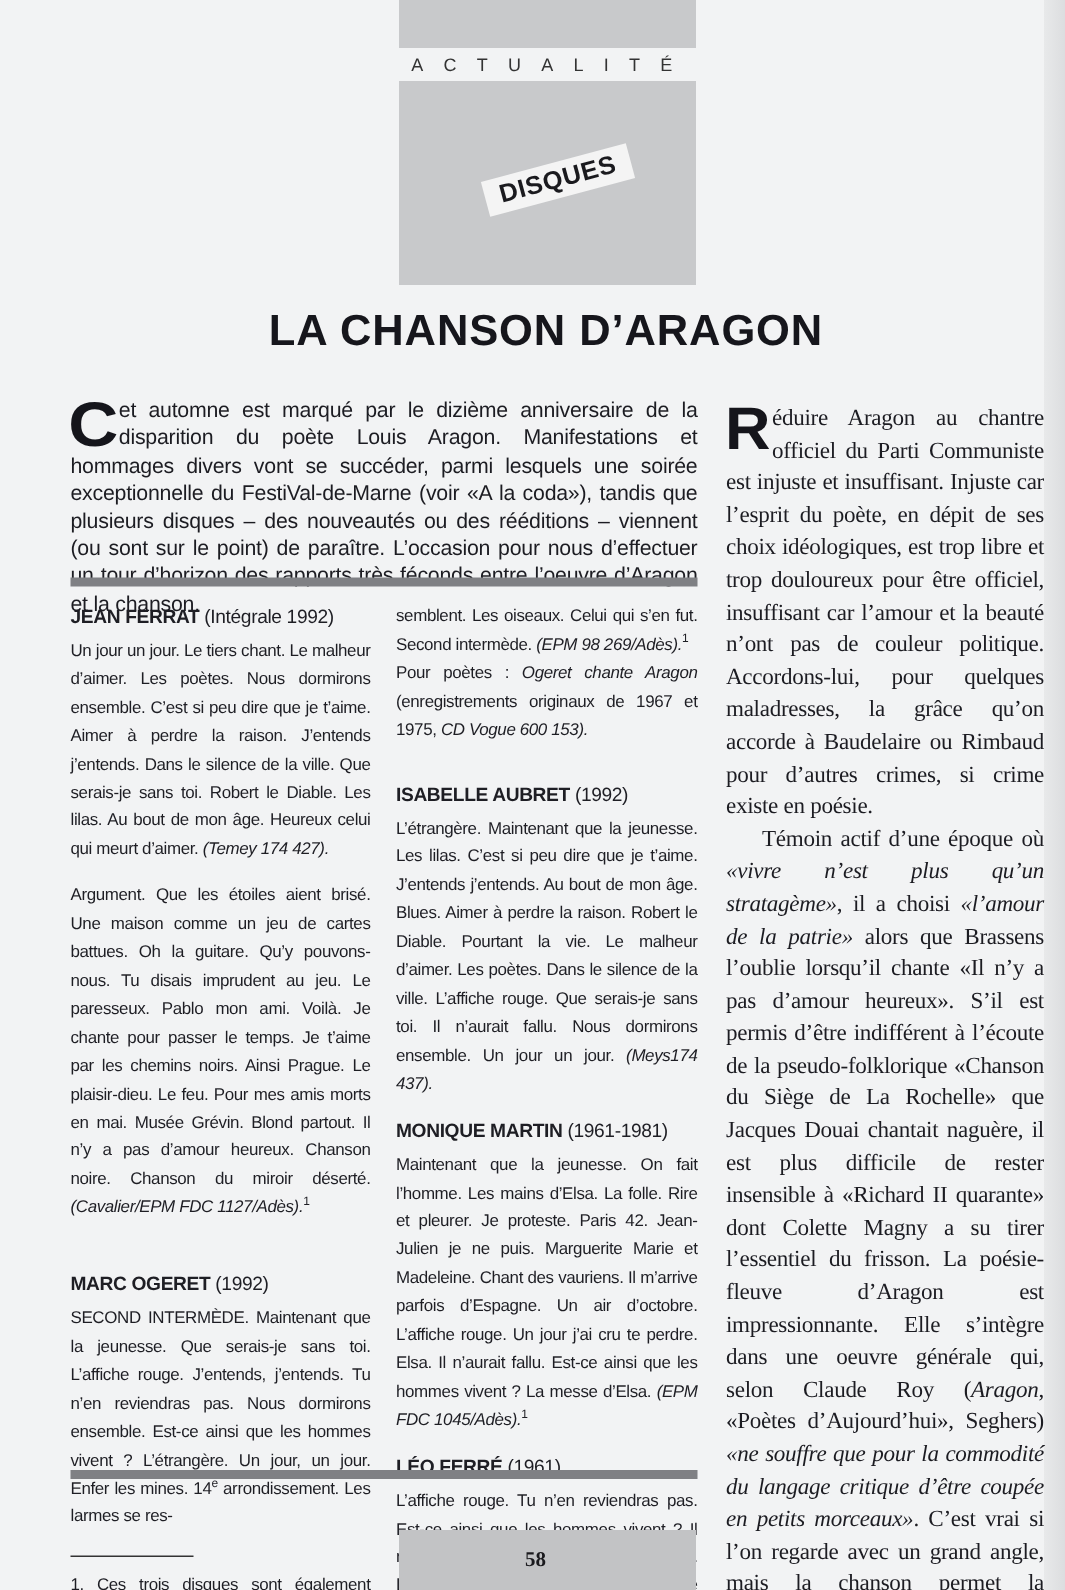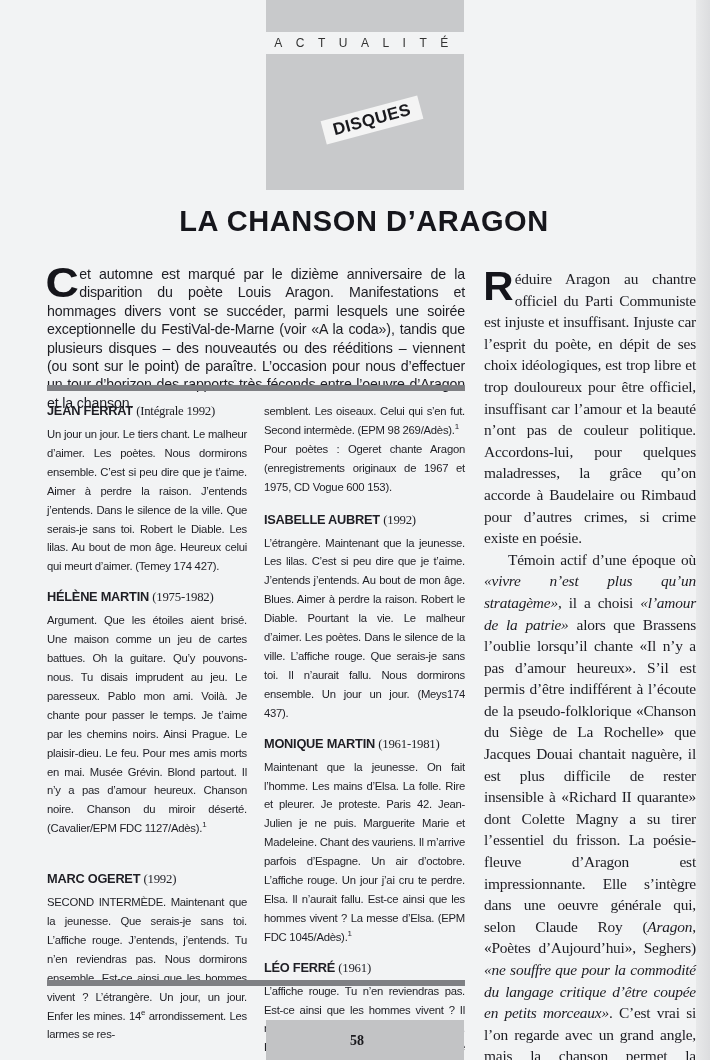--- a/index.html
+++ b/index.html
@@ -61,22 +61,22 @@
     position: absolute;
     font-family: "Liberation Sans", sans-serif; font-size: 11.3px; line-height: 18.9px;
     text-align: justify; color: #1e1e24;
     letter-spacing: -0.25px;
   }
   .col-1 { left: 47px; top: 402px; width: 200px; }
   .col-2 { left: 264px; top: 402px; width: 201px; }
   .entry { margin-bottom: 12px; }
   .artist-head { font-size: 12.8px; margin-bottom: 5px; line-height: 18px; }
   .artist-name { font-weight: bold; }
-  .artist-years { font-weight: normal; font-family: Liberation Serif, serif; }
-  .ref { }
+  .artist-years { font-weight: normal; }
+  .ref { font-style: italic; }
   sup { font-size: 8px; line-height: 0; vertical-align: super; }
   .footnote-rule { width: 82px; height: 1px; background: #333; margin: 16px 0 10px 0; }
   .footnote { font-size: 11.3px; line-height: 18.9px; }
   .col-3 {
     position: absolute; left: 484px; top: 268px; width: 212px;
     font-family: "Liberation Serif", serif; font-size: 15.4px; line-height: 21.6px;
     text-align: justify; color: #1c1c22; letter-spacing: -0.2px;
   }
   .col-3 p { margin: 0; }
   .col-3 p + p { text-indent: 24px; }
@@ -119,24 +119,20 @@
       <span class="artist-name">JEAN FERRAT</span>
       <span class="artist-years">(Intégrale 1992)</span>
     </div>
     <div>
       <span>Un jour un jour. Le tiers chant. Le malheur d’aimer. Les poètes. Nous dormirons ensemble. C’est si peu dire que je t’aime. Aimer à perdre la raison. J’entends j’entends. Dans le silence de la ville. Que serais-je sans toi. Robert le Diable. Les lilas. Au bout de mon âge. Heureux celui qui meurt d’aimer.</span>
       <span class="ref">(Temey 174 427).</span>
     </div>
   </div>
 
   <div class="entry">
-    <div class="artist-head">
-      <span class="artist-name">HÉLÈNE MARTIN</span>
-      <span class="artist-years">(1975-1982)</span>
-    </div>
     <div>
       <span>Argument. Que les étoiles aient brisé. Une maison comme un jeu de cartes battues. Oh la guitare. Qu’y pouvons-nous. Tu disais imprudent au jeu. Le paresseux. Pablo mon ami. Voilà. Je chante pour passer le temps. Je t’aime par les chemins noirs. Ainsi Prague. Le plaisir-dieu. Le feu. Pour mes amis morts en mai. Musée Grévin. Blond partout. Il n’y a pas d’amour heureux. Chanson noire. Chanson du miroir déserté.</span>
       <span class="ref">(Cavalier/EPM FDC 1127/Adès).</span><sup>1</sup>
     </div>
   </div>
 
   <div class="entry" style="margin-bottom:0;margin-top:32px;">
     <div class="artist-head">
       <span class="artist-name">MARC OGERET</span>
       <span class="artist-years">(1992)</span>
@@ -155,21 +151,21 @@
 
 <div class="col col-2">
   <div class="entry">
     <span>semblent. Les oiseaux. Celui qui s’en fut. Second intermède. </span><span class="ref">(EPM 98 269/Adès).</span><sup>1</sup><br>
     <span>Pour poètes :</span>
     <span class="ref">Ogeret chante Aragon</span>
     <span>(enregistrements originaux de 1967 et 1975,</span>
     <span class="ref">CD Vogue 600 153).</span>
   </div>
 
-  <div class="entry" style="margin-top:14px;">
+  <div class="entry" style="margin-top:24px;">
     <div class="artist-head">
       <span class="artist-name">ISABELLE AUBRET</span>
       <span class="artist-years">(1992)</span>
     </div>
     <div>
       <span>L’étrangère. Maintenant que la jeunesse. Les lilas. C’est si peu dire que je t’aime. J’entends j’entends. Au bout de mon âge. Blues. Aimer à perdre la raison. Robert le Diable. Pourtant la vie. Le malheur d’aimer. Les poètes. Dans le silence de la ville. L’affiche rouge. Que serais-je sans toi. Il n’aurait fallu. Nous dormirons ensemble. Un jour un jour.</span>
       <span class="ref">(Meys174 437).</span>
     </div>
   </div>
 

